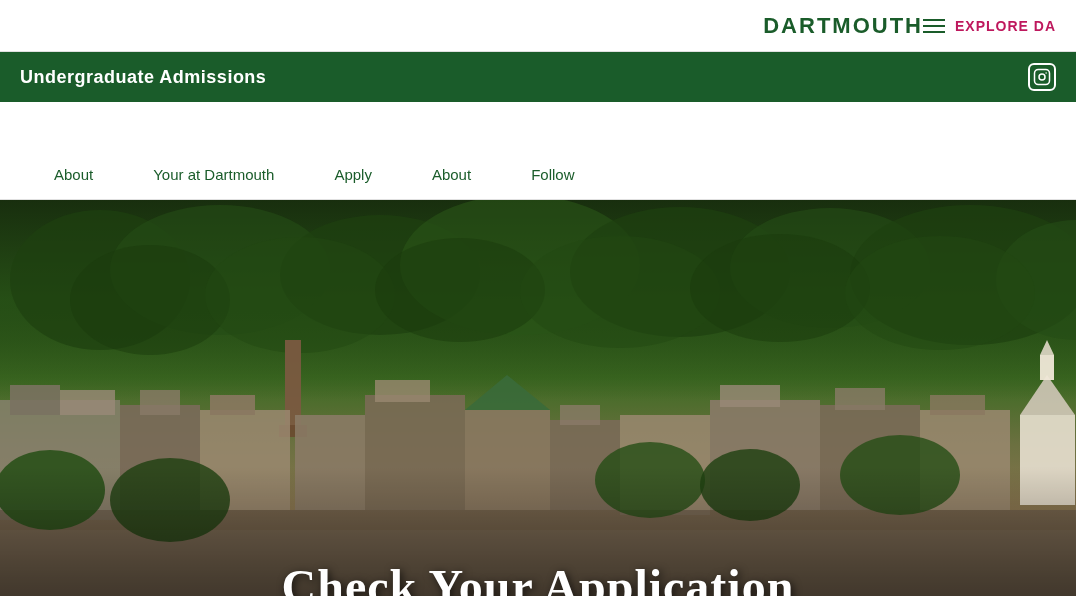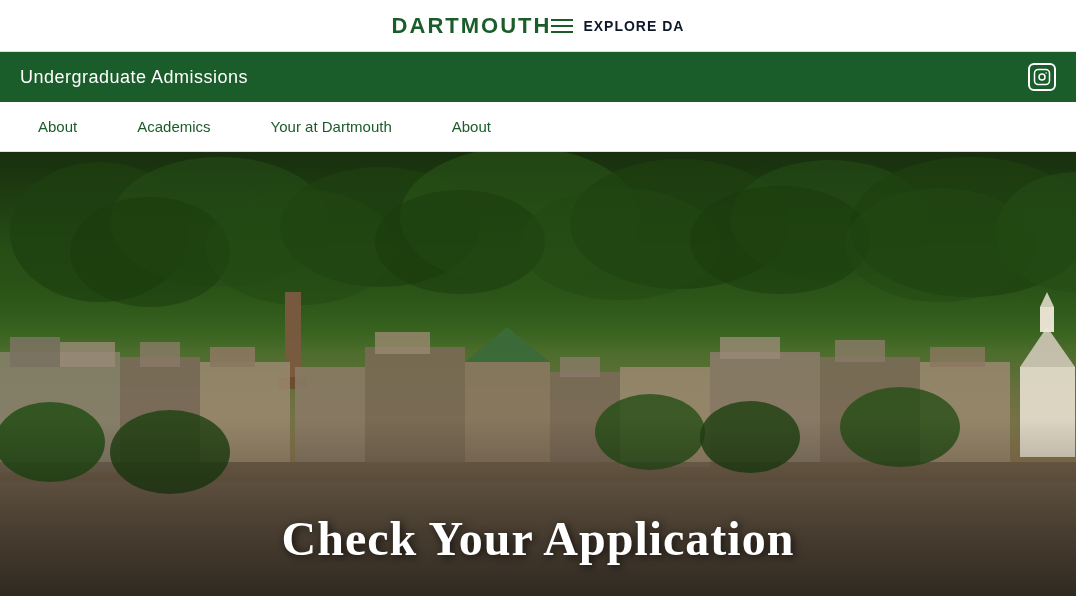--- a/index.html
+++ b/index.html
@@ -11,41 +11,41 @@
     body {
       font-family: Georgia, 'Times New Roman', serif;
       width: 1076px;
       height: 596px;
       overflow: hidden;
     }
 
     
     .top-bar {
       display: flex;
-      justify-content: center;
+      justify-content: flex-end;
       align-items: center;
       background: #ffffff;
       padding: 10px 20px;
       height: 52px;
       border-bottom: 1px solid #e0e0e0;
     }
 
     .logo {
       font-family: Arial, Helvetica, sans-serif;
       font-weight: bold;
       font-size: 22px;
       color: #1a5c2a;
       letter-spacing: 2px;
     }
 
     .explore-section {
       display: flex;
       align-items: center;
       gap: 10px;
-      color: #0f172a;
+      color: #be185d;
       font-family: Arial, sans-serif;
       font-size: 14px;
       font-weight: bold;
       letter-spacing: 1px;
       cursor: pointer;
     }
 
     .hamburger-icon {
       display: flex;
       flex-direction: column;
@@ -67,21 +67,21 @@
       display: flex;
       align-items: center;
       justify-content: space-between;
       padding: 0 20px;
       height: 50px;
     }
 
     .admissions-title {
       font-family: Arial, Helvetica, sans-serif;
       font-size: 18px;
-      font-weight: normal;
+      font-weight: bold;
       letter-spacing: 0.5px;
     }
 
     .instagram-icon {
       width: 28px;
       height: 28px;
       border: 2px solid white;
       border-radius: 6px;
       display: flex;
       align-items: center;
@@ -91,21 +91,22 @@
       cursor: pointer;
     }
 
     
     .nav-bar {
       display: flex;
       align-items: center;
       background: #ffffff;
       border-bottom: 1px solid #e0e0e0;
       height: 50px;
-      padding: 0 8px;
+      padding: 0 24px;
+      margin-top: 48px;
     }
 
     .nav-item {
       color: #1a5c2a;
       font-family: Arial, Helvetica, sans-serif;
       font-size: 15px;
       font-weight: 500;
       padding: 0 30px;
       height: 100%;
       display: flex;
@@ -169,23 +170,24 @@
     <svg width="18" height="18" viewBox="0 0 24 24" fill="none" stroke="white" stroke-width="2" stroke-linecap="round" stroke-linejoin="round">
       <rect x="2" y="2" width="20" height="20" rx="5" ry="5"></rect>
       <circle cx="12" cy="12" r="4"></circle>
       <circle cx="17.5" cy="6.5" r="1" fill="white" stroke="none"></circle>
     </svg>
   </div>
 </div>
 
 <nav class="nav-bar">
   <a class="nav-item">About</a>
-  <a class="nav-item">Academics</a>
   <a class="nav-item">Your at Dartmouth</a>
+  <a class="nav-item">Apply</a>
   <a class="nav-item">About</a>
+  <a class="nav-item">Follow</a>
 </nav>
 
 <div class="hero">
 
   <svg class="photo-canvas" viewBox="0 0 1076 444" xmlns="http://www.w3.org/2000/svg" preserveAspectRatio="xMidYMid slice">
 
     <defs>
       <linearGradient id="skyGrad" x1="0" y1="0" x2="0" y2="1">
         <stop offset="0%" stop-color="#1a3d10"></stop>
         <stop offset="20%" stop-color="#2d5a1a"></stop>

